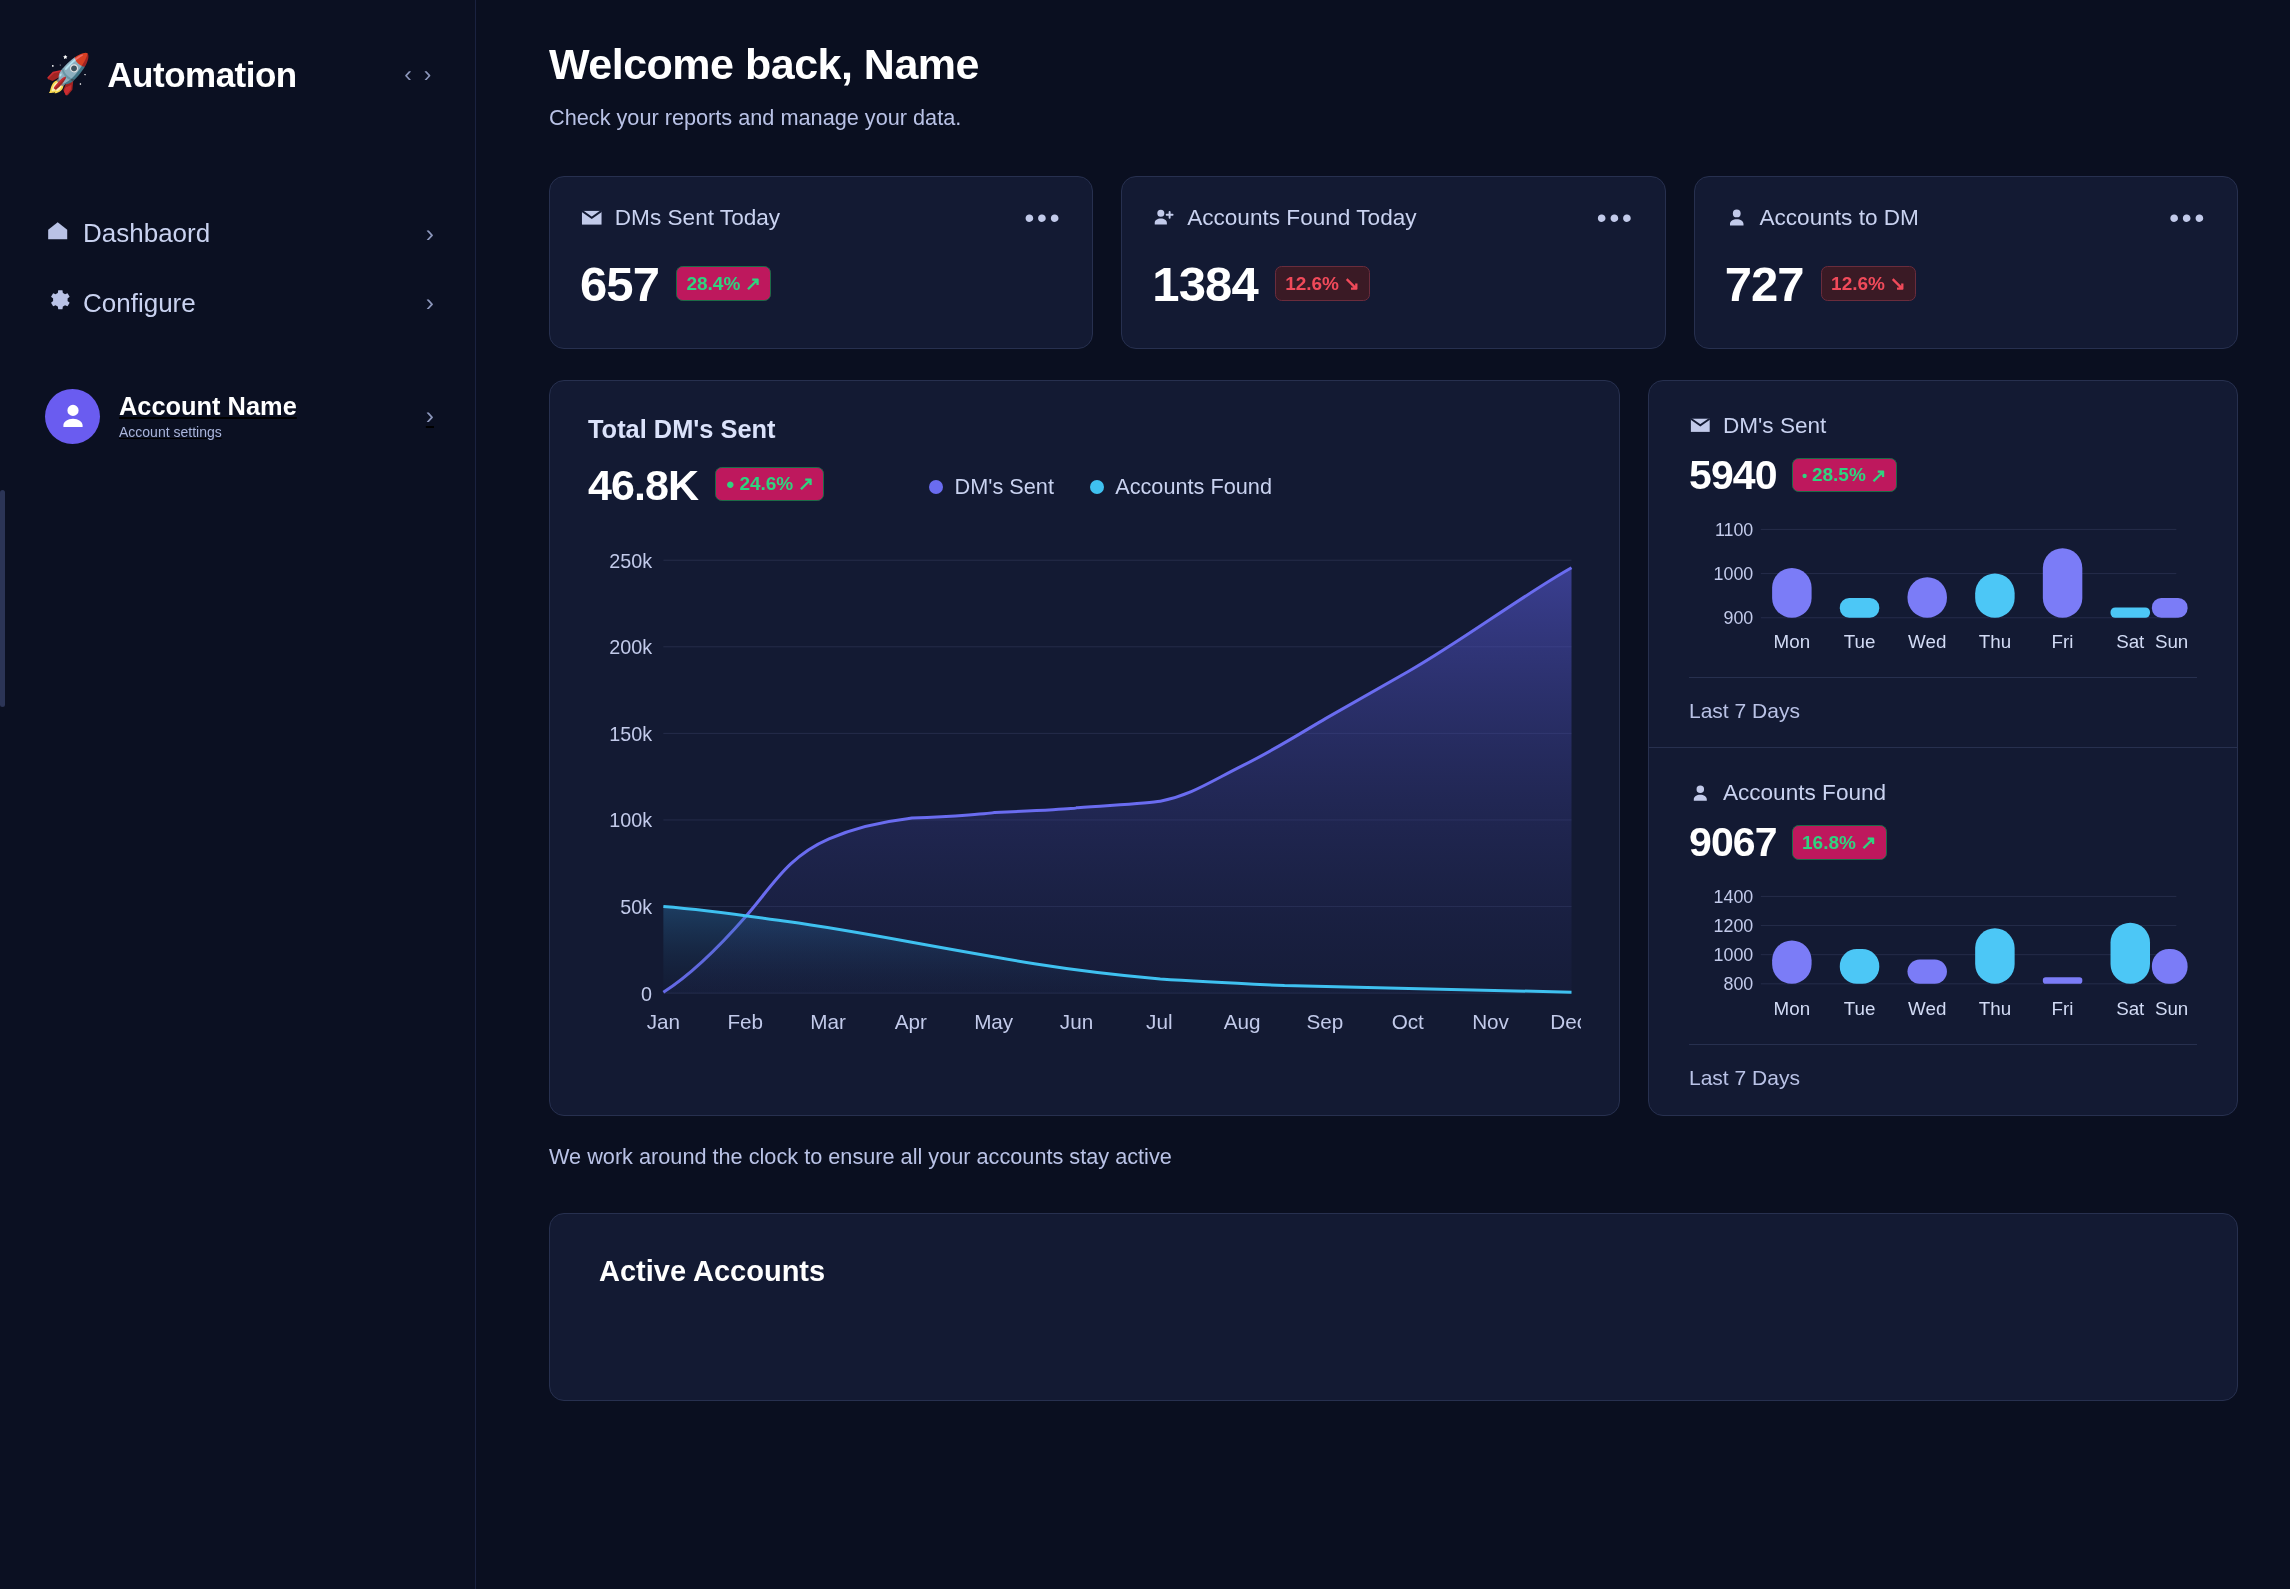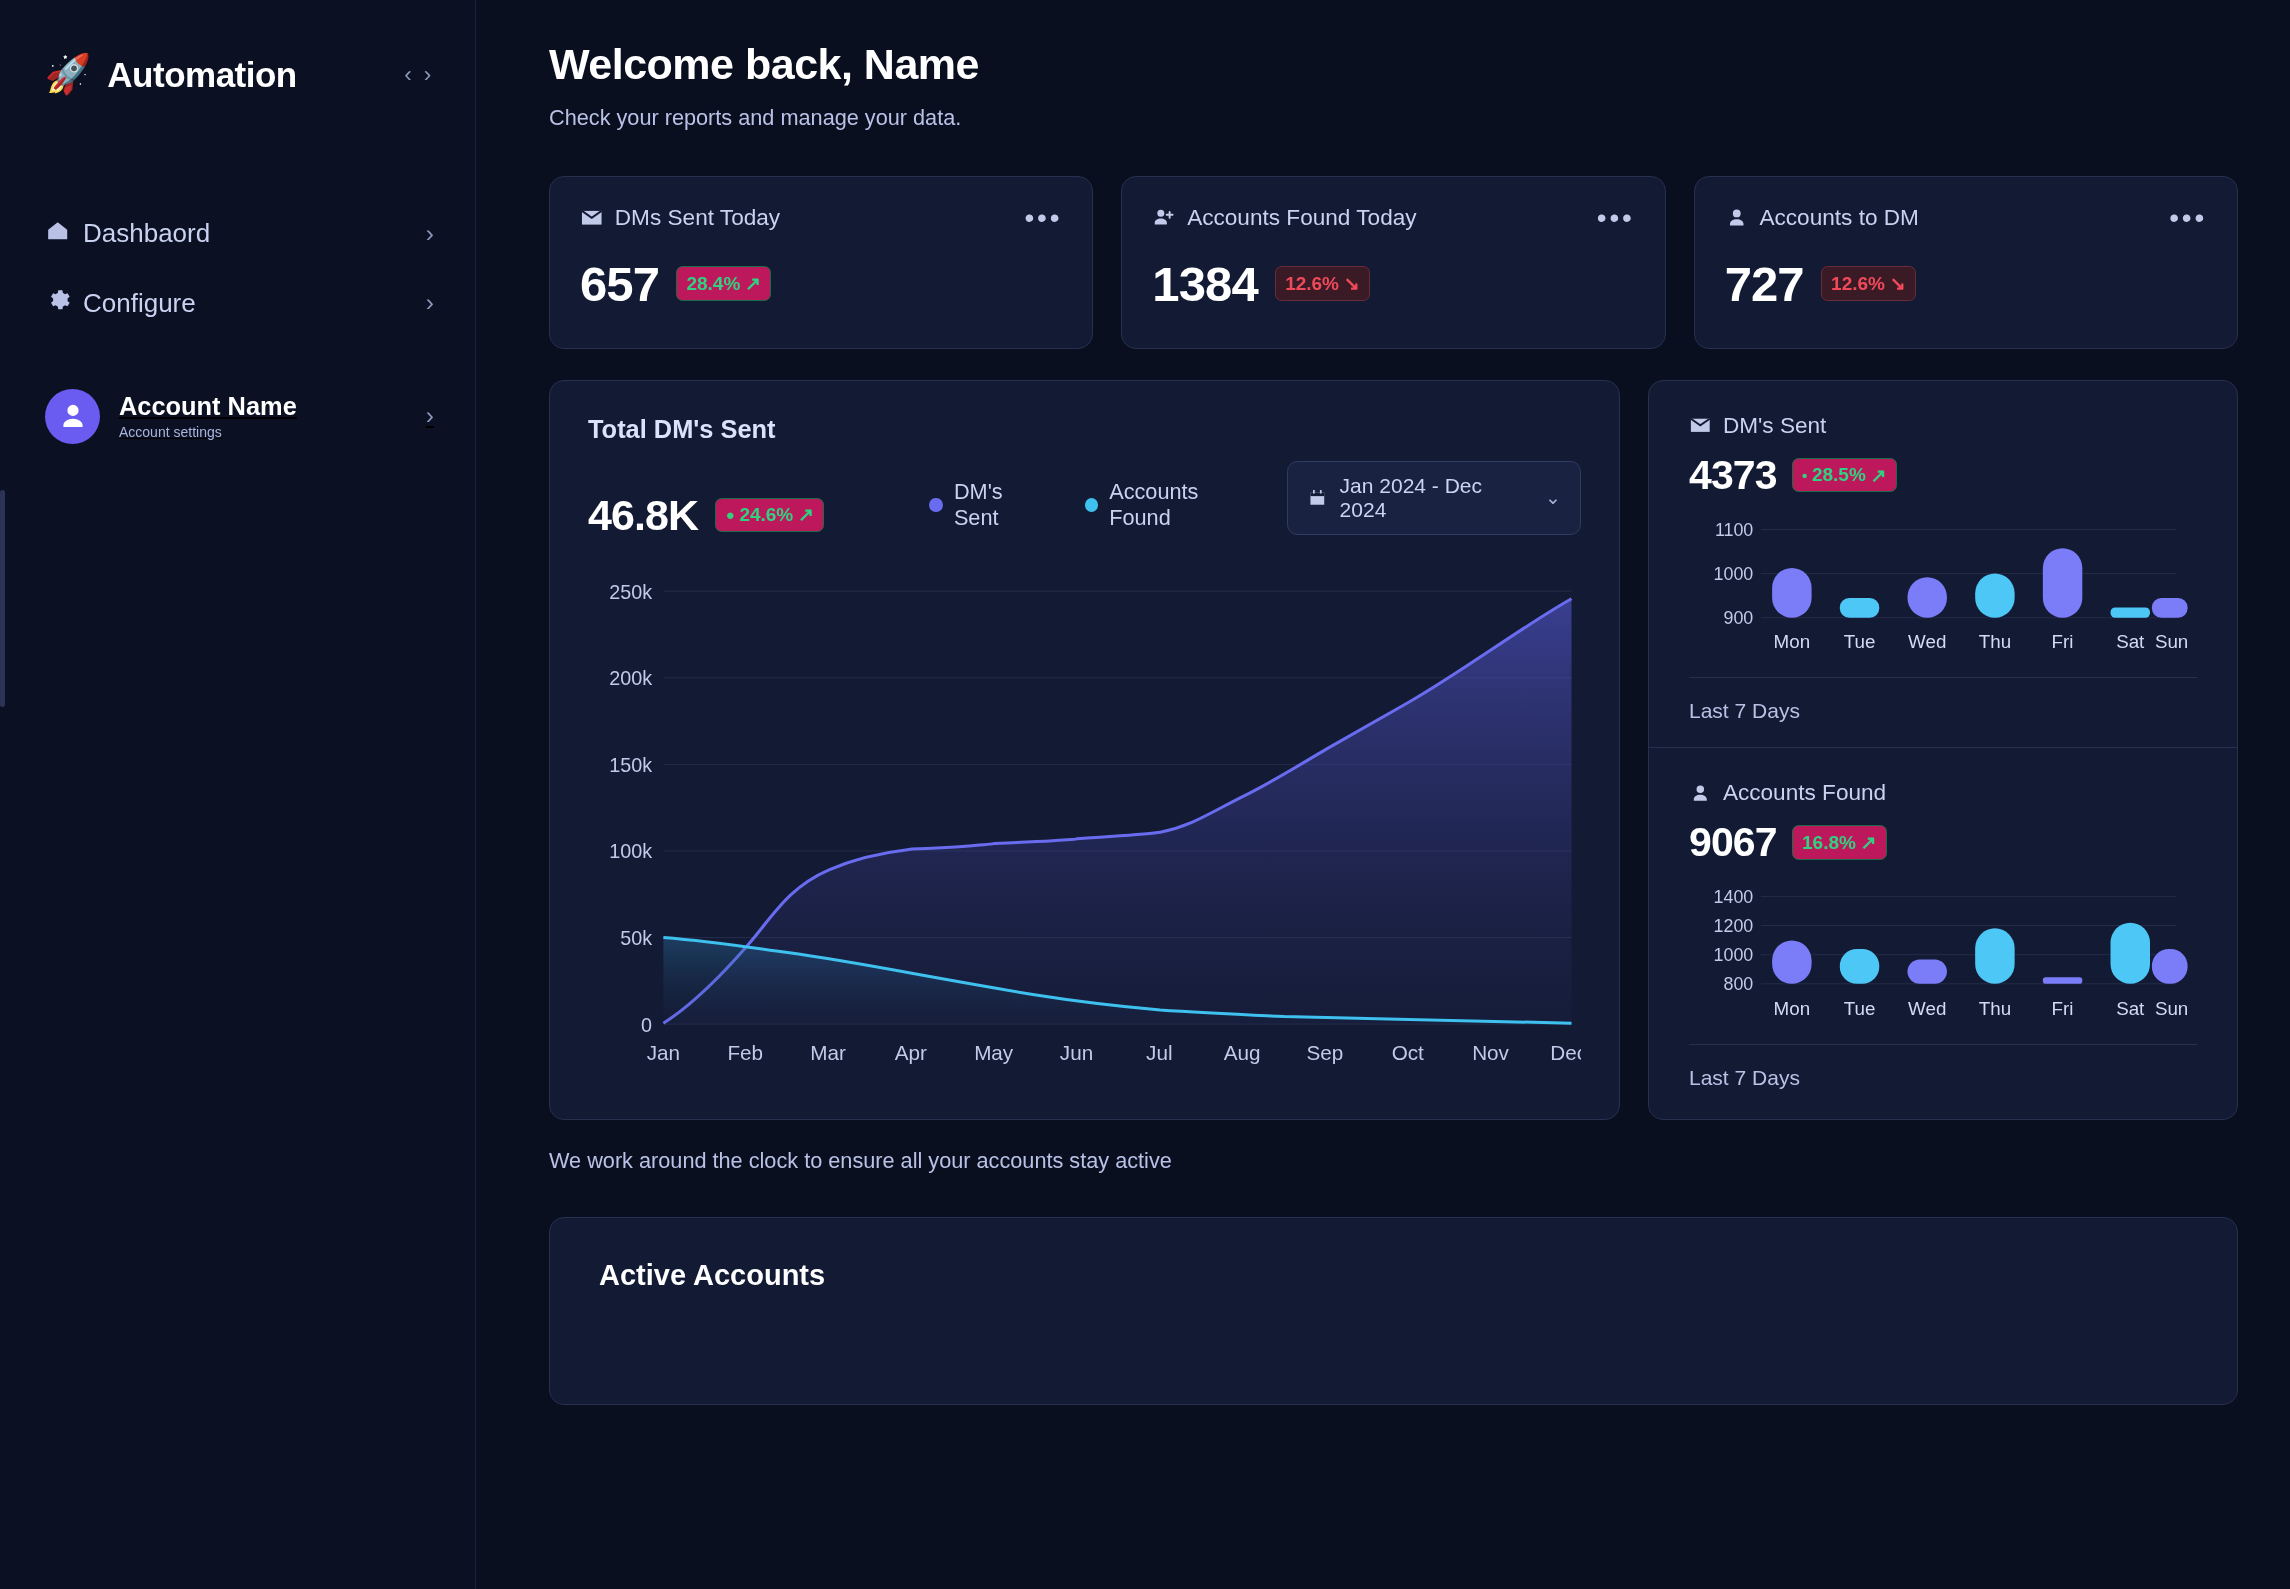--- a/index.html
+++ b/index.html
@@ -274,29 +274,20 @@
             <span class="lg">
               <i style="background:#6a6cf0"></i>
               <span>DM's Sent</span>
             </span>
             <span class="lg">
               <i style="background:#3fc1f0"></i>
               <span>Accounts Found</span>
             </span>
           </div>
 
-          <div class="datepick">
-            <svg viewBox="0 0 24 24">
-                <path d="M4 6h16v14H4z"></path>
-                <path d="M4 6h16v4H4z" fill="#131a33"></path>
-                <path d="M8 3v4M16 3v4" stroke="#c2caea" stroke-width="2" fill="none"></path>
-              </svg>
-            <span>Jan 2024 - Dec 2024</span>
-            <span class="chev">⌄</span>
-          </div>
         </div>
 
         <div class="area-wrap">
           <svg width="993" height="527" viewBox="0 0 1055 560">
             <defs>
               <linearGradient id="gPurple" x1="0" y1="0" x2="0" y2="1">
                 <stop offset="0%" stop-color="#5a5cdd" stop-opacity="0.55"></stop>
                 <stop offset="100%" stop-color="#2a2f66" stop-opacity="0.12"></stop>
               </linearGradient>
               <linearGradient id="gCyan" x1="0" y1="0" x2="0" y2="1">
@@ -362,21 +353,21 @@
 
         <div class="mini">
           <div class="mini-head">
             <svg viewBox="0 0 24 24">
                 <path d="M2 5h20v14H2z" fill="#c2caea"></path>
                 <path d="M2 5l10 7 10-7" stroke="#131a33" stroke-width="2" fill="none"></path>
               </svg>
             <span class="mini-label">DM's Sent</span>
           </div>
           <div class="mini-row">
-            <span class="mini-val">4373</span>
+            <span class="mini-val">5940</span>
             <span class="badge up" style="margin-left:15px">
               <span class="dt">•</span>
               <span>28.5%</span>
               <span>↗</span>
             </span>
           </div>
 
           <div class="bar-wrap">
             <svg width="499" height="141" viewBox="0 0 530 150">
 

